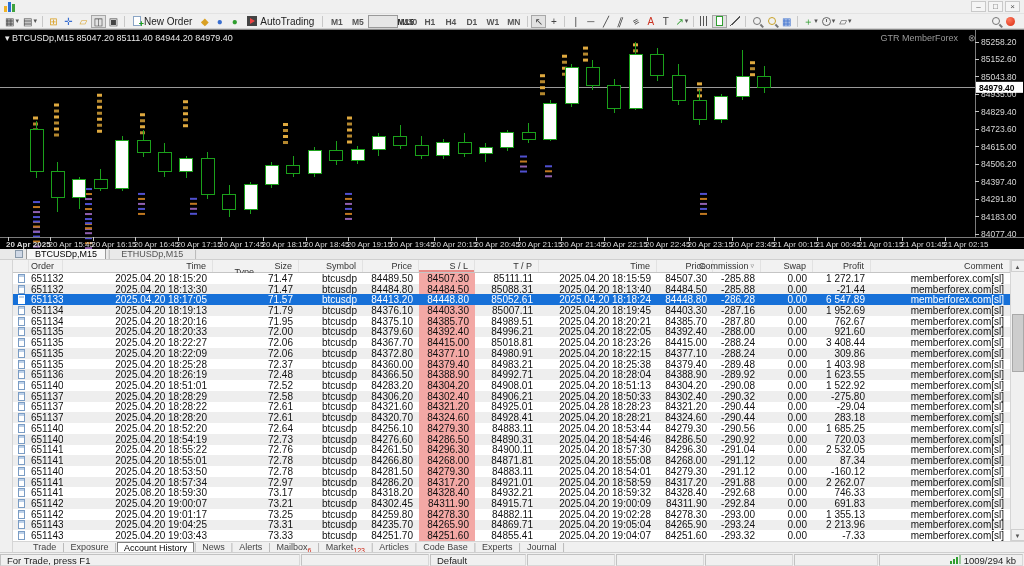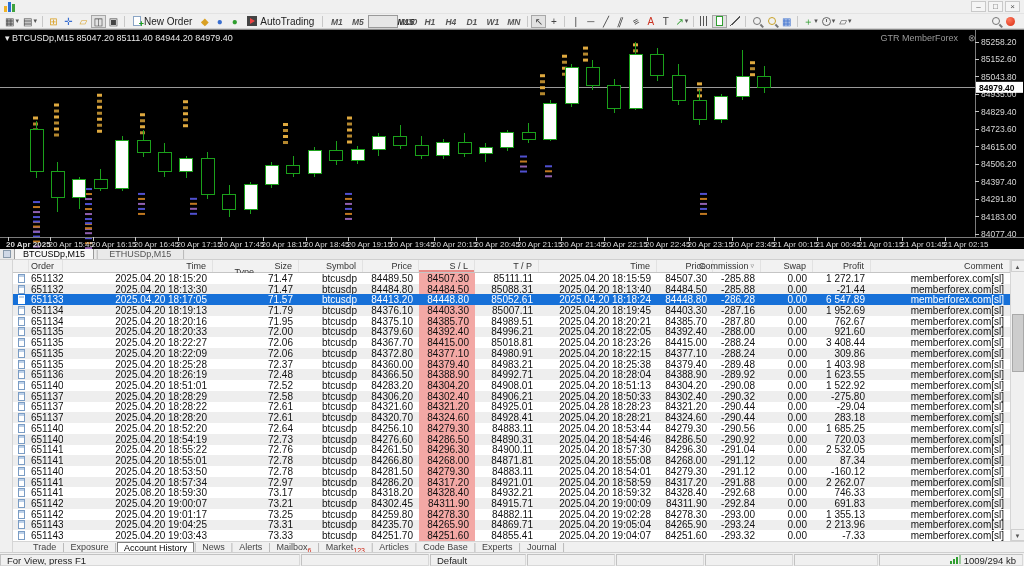--- a/index.html
+++ b/index.html
@@ -40,21 +40,21 @@
   .mag::after { content:""; position:absolute; width:4px; height:1.5px; background:#777; transform:rotate(45deg); right:-4px; bottom:-2px; }
   .alert-dot { width:9px; height:9px; border-radius:50%; background:radial-gradient(circle at 35% 30%, #ff7a5e, #d92b12); }
   .clockic { width:9px; height:9px; border:1px solid #666; border-radius:50%; position:relative; }
   .clockic::after { content:""; position:absolute; left:3px; top:1px; width:1px; height:3px; background:#666; }
 
   
   .chart-wrap { height:219px; background:#000; position:relative; border-top:1px solid #888; }
   svg text { font-family:"Liberation Sans", sans-serif; }
 
   
-  .chart-tabs { height:12px; display:flex; align-items:flex-end; background:#e9e9e9; border-bottom:1px solid #cfcfcf; padding-left:2px; font-size:9px; }
+  .chart-tabs { height:12px; display:flex; align-items:flex-end; background:#e9e9e9; border-bottom:1px solid #cfcfcf; padding-left:14px; font-size:9px; }
   .ct-icon { width:8px; height:8px; background:#cfd8e6; border:1px solid #8899aa; margin:0 3px 1px 1px; }
   .chart-tab { padding:0 8px; height:12px; line-height:12px; color:#555; border:1px solid transparent; }
   .chart-tab.active { background:#f8f8f8; color:#000; border:1px solid #999; border-bottom:0; }
   .ct-sep { color:#aaa; margin:0 2px; }
 
   
   .terminal { flex:1; display:flex; background:#fff; overflow:hidden; }
   .t-strip { width:13px; background:#f0f0f0; border-right:1px solid #d5d5d5; position:relative; flex:none; }
   .t-strip span { position:absolute; bottom:38px; left:1px; transform:rotate(-90deg); transform-origin:left bottom; font-size:9px; color:#333; white-space:nowrap; }
   .t-main { flex:1; display:flex; flex-direction:column; overflow:hidden; }
@@ -155,21 +155,21 @@
         <span class="glyph blue">●</span>
       </span>
     <span class="tbtn">
         <span class="glyph green">●</span>
       </span>
     <span class="tbtn lblbtn">
       <span class="at-icon"></span>
       <span>AutoTrading</span>
     </span>
     <span class="tsep"></span>
-    <div id="timeframes" style="display:flex;font-style:italic;">
+    <div id="timeframes" style="display:flex;">
         <span class="tf-btn">M1</span>
         <span class="tf-btn">M5</span>
         <span class="tf-btn active">M15</span>
         <span class="tf-btn">M30</span>
         <span class="tf-btn">H1</span>
         <span class="tf-btn">H4</span>
         <span class="tf-btn">D1</span>
         <span class="tf-btn">W1</span>
         <span class="tf-btn">MN</span>
       </div>
@@ -1053,21 +1053,21 @@
           <span class="bt-sep"> | </span>
           <span class="btab">Experts</span>
           <span class="bt-sep"> | </span>
           <span class="btab">Journal</span>
           <span class="bt-sep"> | </span>
         </div>
     </div>
   </div>
 
   <div class="statusbar">
-    <span class="sseg" style="flex:0 0 300px;">For View, press F1</span>
+    <span class="sseg" style="flex:0 0 300px;">For Trade, press F1</span>
     <span class="sseg" style="flex:0 0 128px;"></span>
     <span class="sseg" style="flex:0 0 96px;">Default</span>
     <span class="sseg" style="flex:0 0 88px;"></span>
     <span class="sseg" style="flex:0 0 88px;"></span>
     <span class="sseg" style="flex:0 0 88px;"></span>
     <span class="sseg" style="flex:0 0 84px;"></span>
     <span class="sseg" style="flex:1; text-align:right;"><span class="conn-icon">
           <i></i>
           <i></i>
           <i></i>

